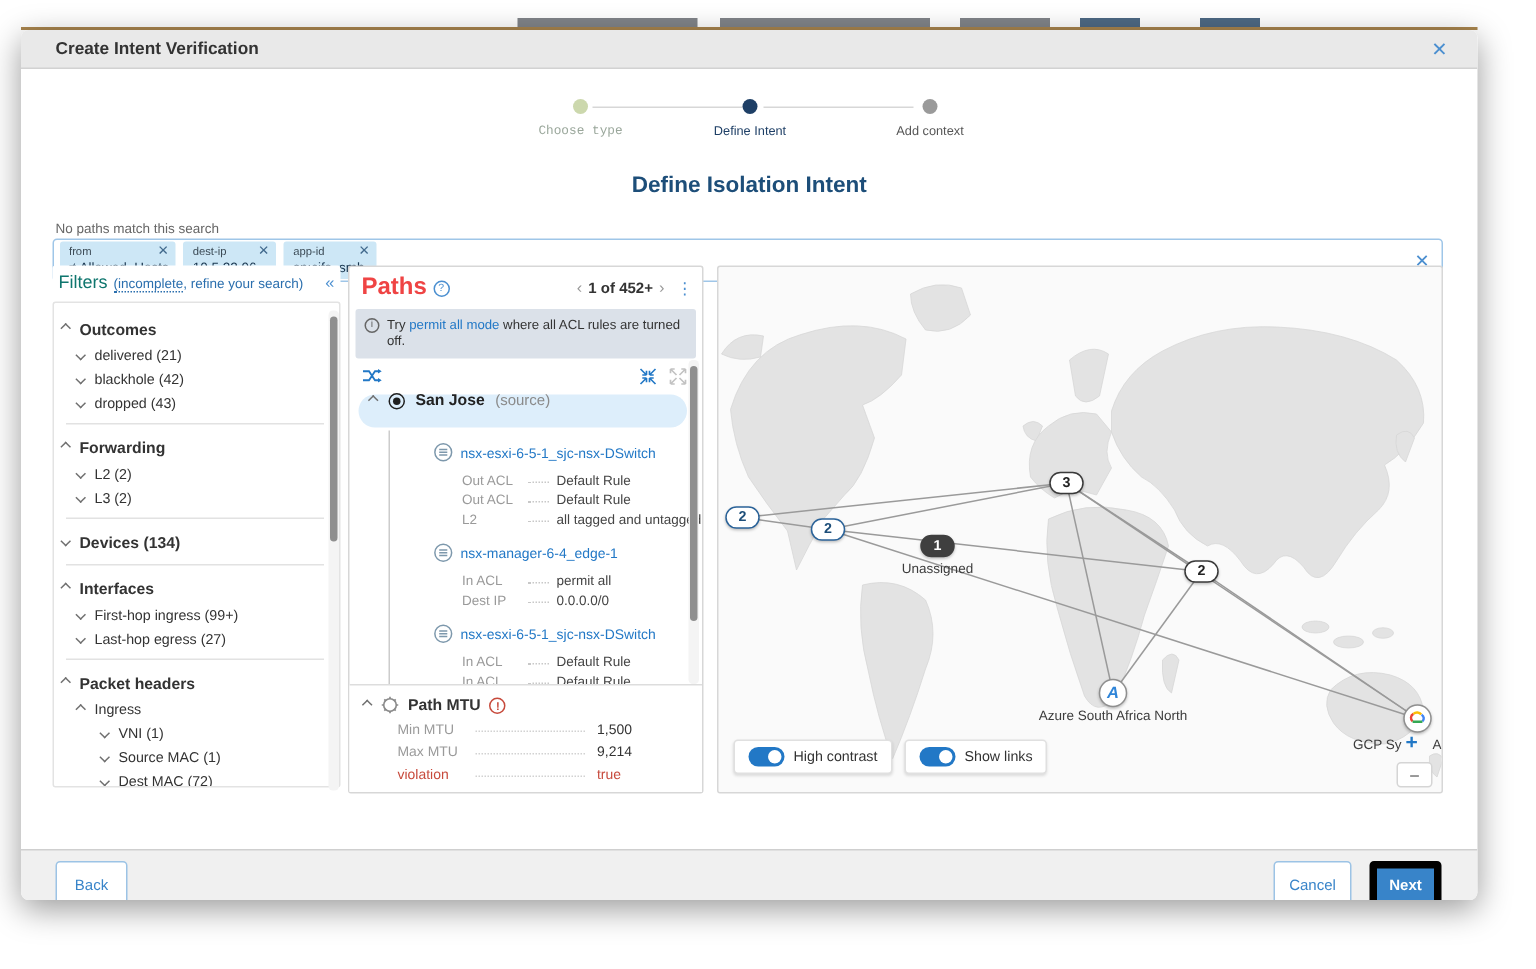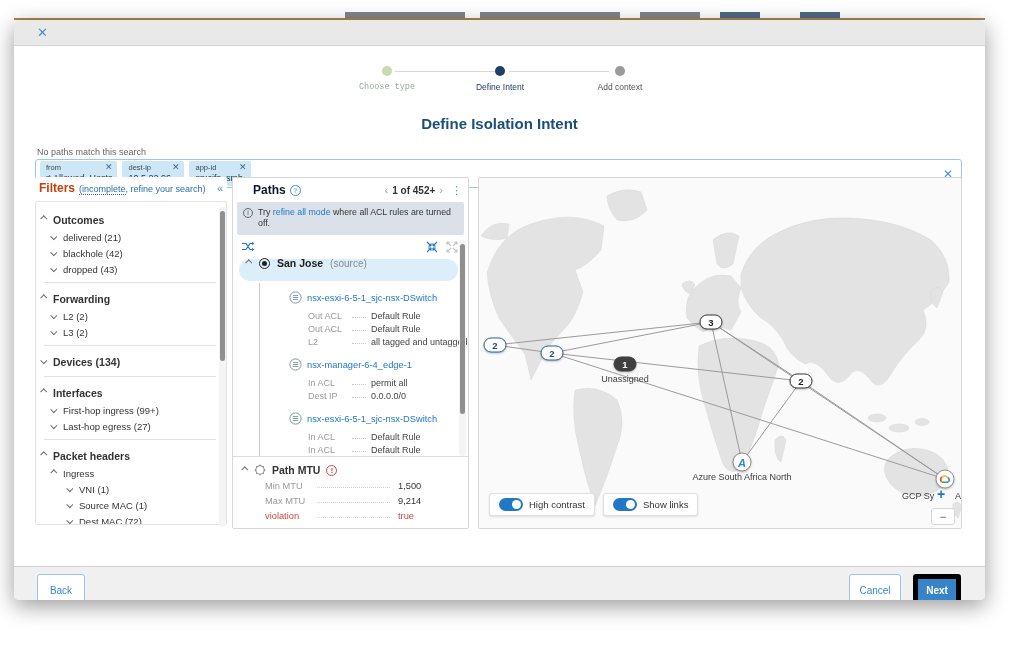--- a/index.html
+++ b/index.html
@@ -44,42 +44,42 @@
   .searchbar .clear { color:#4b8fd0; font-size:12px; cursor:pointer; }
 
   
   .panel { position:absolute; top:157px; height:352px; background:#fff; border:1px solid #d7d7d7; border-radius:2px; }
   .filters-panel { left:21px; width:192px; border:none; }
   .paths-panel  { left:218px; width:237px; }
   .map-panel    { left:464px; width:484px; overflow:hidden; background:#fafafa; }
 
   
   .filters-head { display:flex; align-items:baseline; padding:4px 4px 6px 4px; }
-  .filters-head .ft { font-size:12px; color:#c2410c; font-weight:bold; margin-right:4px; }
+  .filters-head .ft { font-size:12px; color:#0f766e; font-weight:normal; margin-right:4px; }
   .filters-head .sub { font-size:9px; color:#2b6fae; flex:1; }
   .filters-head .sub .lnk { border-bottom:1px dotted #2b6fae; cursor:pointer; }
   .filters-head .col { color:#4b8fd0; font-size:11px; cursor:pointer; }
   .filters-list { position:relative; height:324px; overflow:hidden; border:1px solid #e3e3e3; border-radius:2px;
                   padding:8px 10px 0 6px; }
   .f-row { display:flex; align-items:center; gap:6px; cursor:pointer; }
   .f-sec { height:19px; font-size:10.5px; font-weight:bold; color:#333; }
   .f-item { height:16px; font-size:9.5px; color:#333; }
   .lvl1 { padding-left:10px; }
   .lvl2 { padding-left:26px; }
   .f-divider { height:1px; background:#e2e2e2; margin:5px 0 6px 2px; }
   .chev { width:5px; height:5px; border-left:1.2px solid #707070; border-bottom:1.2px solid #707070;
           display:inline-block; flex:0 0 auto; }
   .chev.down { transform:rotate(-45deg) translateY(-1px); }
   .chev.up { transform:rotate(135deg) translateY(1px); }
   .scrollbar { position:absolute; right:1px; width:7px; background:#f4f4f4; border-radius:3px; }
   .thumb { position:absolute; left:1px; width:5px; background:#8f8f8f; border-radius:3px; }
 
   
   .paths-head { display:flex; align-items:center; padding:5px 6px 4px 8px; }
-  .paths-head .pt { font-size:12px; font-weight:bold; color:#0f172a;margin-left:12px; }
+  .paths-head .pt { font-size:16px; font-weight:bold; color:#ef4444; }
   .circle-ic { display:inline-flex; align-items:center; justify-content:center; width:11px; height:11px;
                border-radius:50%; border:1px solid #4b8fd0; color:#4b8fd0; font-size:7px; margin-left:4px; }
   .pag { margin-left:auto; display:flex; align-items:center; gap:4px; font-size:10px; color:#333; }
   .pag .arr { color:#999; cursor:pointer; font-size:11px; }
   .pag .cnt { font-weight:bold; font-size:10px; }
   .kebab { color:#4b8fd0; font-size:11px; margin-left:4px; cursor:pointer; }
   .banner { margin:1px 4px 0 4px; background:#dbe1e9; border-radius:2px; padding:5px 6px; display:flex; gap:5px;
             font-size:8.8px; color:#333; line-height:1.3; }
   .banner .info { flex:0 0 auto; width:10px; height:10px; border-radius:50%; border:1px solid #666; color:#666;
                   font-size:7px; display:flex; align-items:center; justify-content:center; margin-top:1px; }
@@ -155,20 +155,21 @@
   <div class="remnant" style="left:345px;width:120px;"></div>
   <div class="remnant" style="left:480px;width:140px;"></div>
   <div class="remnant" style="left:640px;width:60px;"></div>
   <div class="remnant" style="left:720px;width:40px;background:#2f4f6f;"></div>
   <div class="remnant" style="left:800px;width:40px;background:#2f4f6f;"></div>
   <div class="top-line"></div>
 
   <div class="dialog">
 
     <div class="titlebar">
+      <span class="t">Create Intent Verification</span>
       <span class="close">✕</span>
     </div>
 
     <div class="stepper">
       <div class="conn" style="left:31px;width:100px;"></div>
       <div class="conn" style="left:145px;width:100px;"></div>
       <div class="dot done" style="left:18px;"></div>
       <div class="dot active" style="left:131px;"></div>
       <div class="dot upcoming" style="left:251px;"></div>
       <div class="step-label done" style="left:23px;">Choose type</div>
@@ -294,21 +295,21 @@
         <span class="circle-ic">?</span>
         <span class="pag">
           <span class="arr">‹</span>
           <span class="cnt">1 of 452+</span>
           <span class="arr">›</span>
           <span class="kebab">⋮</span>
         </span>
       </div>
       <div class="banner">
         <span class="info">i</span>
-        <span><span>Try </span><a>refine all mode</a><span> where all ACL rules are turned off.</span></span>
+        <span><span>Try </span><a>permit all mode</a><span> where all ACL rules are turned off.</span></span>
       </div>
       <div class="paths-toolbar">
         <span class="tool-ic">
           <svg width="14" height="11" viewBox="0 0 14 11">
               <path d="M1,2.5 H5 L9,8.5 H12 M1,8.5 H5 L9,2.5 H12" stroke="#2278c6" stroke-width="1.2" fill="none"></path>
               <path d="M11,1 L13.5,2.5 L11,4 Z M11,7 L13.5,8.5 L11,10 Z" fill="#2278c6"></path>
             </svg>
         </span>
         <span class="grow"></span>
         <span class="tool-ic">

